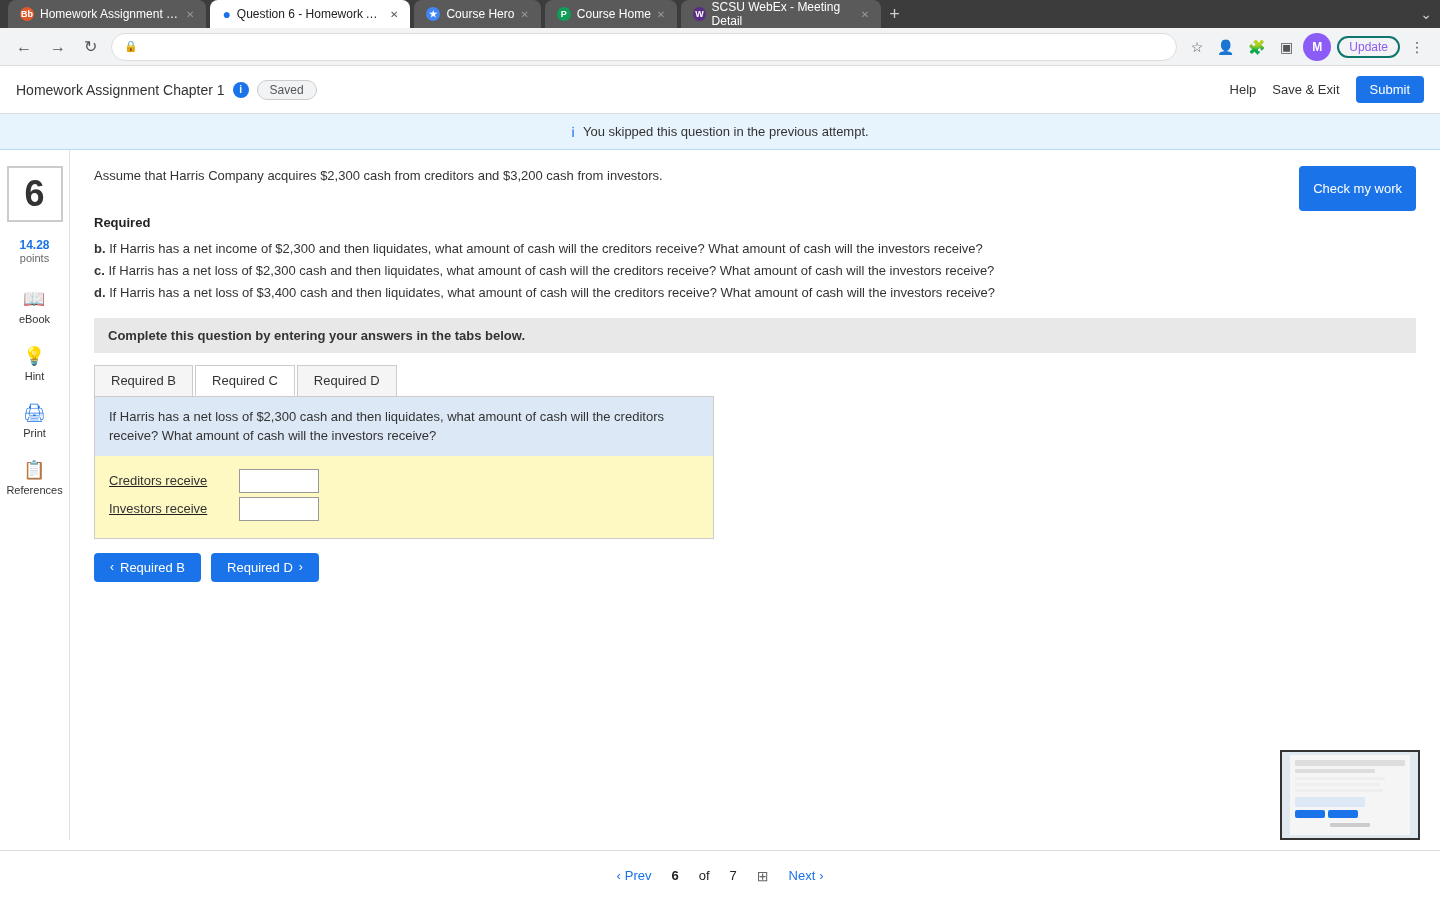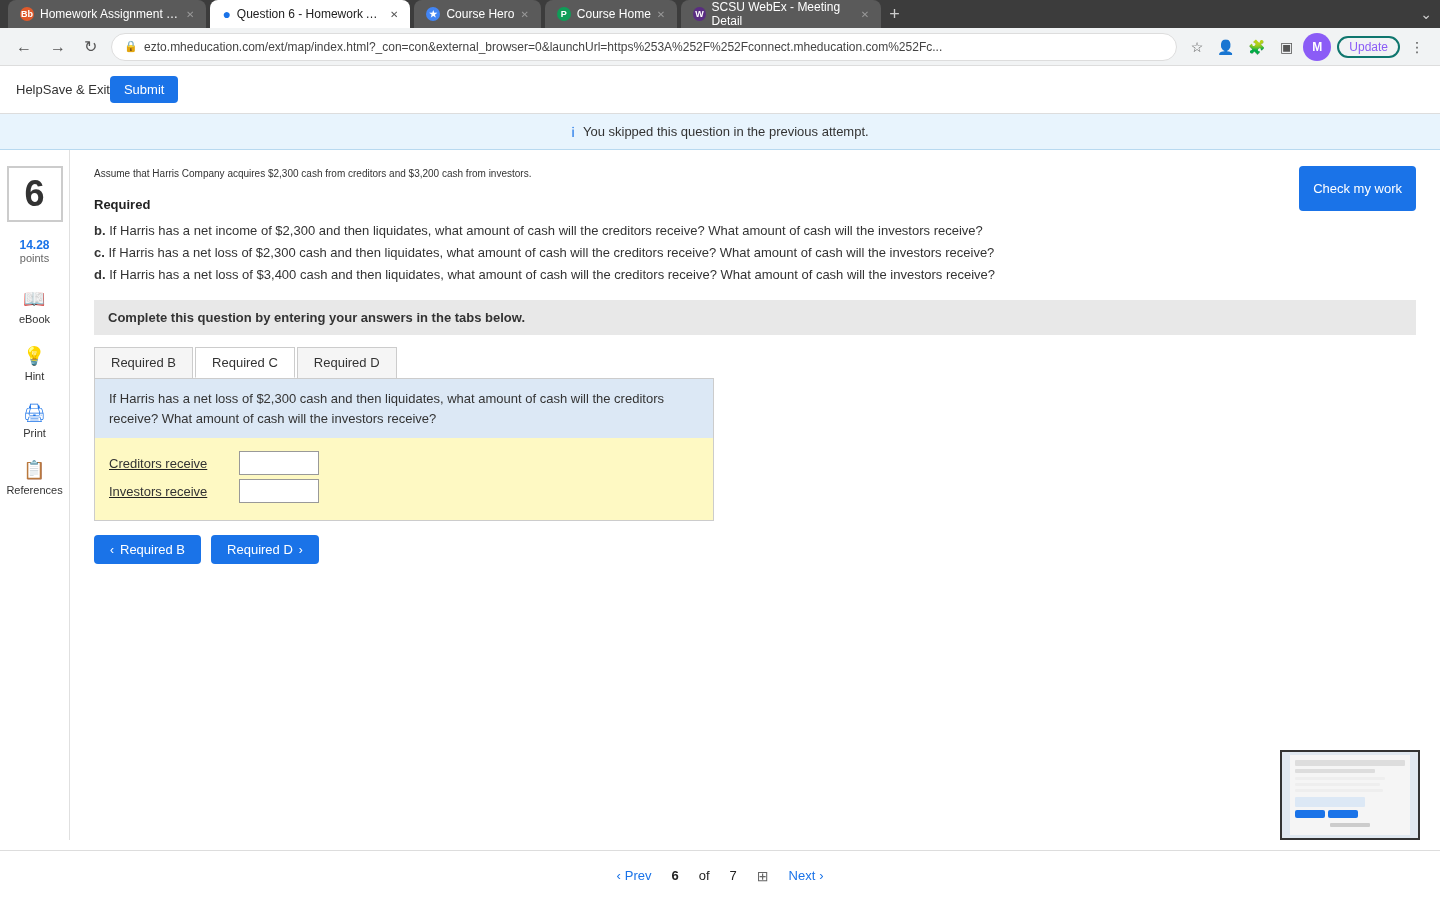--- a/index.html
+++ b/index.html
@@ -29,21 +29,21 @@
     .browser-action-btn { background: none; border: none; cursor: pointer; color: #555; font-size: 14px; padding: 4px; border-radius: 50%; }
     .profile-btn { width: 28px; height: 28px; border-radius: 50%; background: #8b5cf6; color: #fff; display: flex; align-items: center; justify-content: center; font-size: 12px; font-weight: bold; border: none; cursor: pointer; }
     .update-btn { background: none; border: 2px solid #0f766e; color: #8b5cf6; border-radius: 14px; padding: 2px 10px; font-size: 12px; cursor: pointer; font-weight: 500; }
 
     
     .app-header { display: flex; align-items: center; justify-content: space-between; padding: 0 16px; height: 48px; border-bottom: 1px solid #ddd; background: #fff; }
     .app-header-left { display: flex; align-items: center; gap: 8px; }
     .app-title { font-size: 14px; color: #333; }
     .info-icon { width: 16px; height: 16px; border-radius: 50%; background: #1a73e8; color: #fff; display: flex; align-items: center; justify-content: center; font-size: 10px; font-weight: bold; cursor: pointer; }
     .saved-badge { background: #f1f3f4; border: 1px solid #ccc; border-radius: 12px; padding: 2px 12px; font-size: 12px; color: #555; }
-    .app-header-right { display: flex; align-items: center; }
+    .app-header-right { display: flex; align-items: center; gap: 16px; }
     .help-link { color: #333; font-size: 13px; cursor: pointer; text-decoration: none; }
     .save-exit-btn { color: #333; font-size: 13px; cursor: pointer; background: none; border: none; }
     .submit-btn { background: #1a73e8; color: #fff; border: none; border-radius: 4px; padding: 6px 14px; font-size: 13px; cursor: pointer; font-weight: 500; }
 
     
     .notice-bar { background: #e8f4fd; border-bottom: 1px solid #b8d9f0; padding: 8px 16px; display: flex; align-items: center; justify-content: center; gap: 8px; font-size: 13px; color: #333; }
     .notice-icon { color: #1a73e8; font-size: 14px; }
 
     
     .main-layout { display: flex; min-height: calc(900px - 36px - 38px - 48px - 38px - 50px); }
@@ -57,21 +57,21 @@
     .sidebar-tool-icon { font-size: 18px; color: #1a73e8; }
     .sidebar-tool-label { font-size: 11px; color: #333; }
 
     
     .content-area { flex: 1; padding: 16px 24px; }
 
     
     .check-work-btn { background: #1a73e8; color: #fff; border: none; border-radius: 4px; padding: 15px 14px; font-size: 13px; cursor: pointer; float: right; margin-bottom: 12px; }
 
     
-    .question-intro { font-size: 10px; color: #333; margin-bottom: 16px; line-height: 1.5; }
+    .question-intro { font-size: 13px; color: #333; margin-bottom: 29px; line-height: 1.5; }
     .required-label { font-weight: bold; font-size: 13px; margin-bottom: 8px; }
     .question-parts { font-size: 13px; color: #333; line-height: 1.7; margin-bottom: 14px; }
     .question-parts .part { display: block; }
 
     
     .instruction-box { background: #e8e8e8; padding: 10px 14px; font-size: 13px; font-weight: bold; color: #333; margin-bottom: 12px; }
 
     
     .tabs-container { border-bottom: 1px solid #ccc; margin-bottom: 0; }
     .tabs-row { display: flex; gap: 0; }
@@ -135,34 +135,38 @@
   <span class="tab-new">+</span>
   <span class="tab-overflow">⌄</span>
 </div>
 
 <div class="address-bar">
   <button class="nav-btn">←</button>
   <button class="nav-btn">→</button>
   <button class="nav-btn">↻</button>
   <div class="url-bar">
     <span class="url-icon">🔒</span>
-    <span class="url-text">ezto.mheducation.com/ext/map/index.html?_con=con&amp;external_browser=0&amp;launchUrl=https%253A%252F%252Fconnect.mheducation.com%252Fc...</span>
   </div>
   <div class="browser-actions">
     <button class="browser-action-btn">☆</button>
     <button class="browser-action-btn">👤</button>
     <button class="browser-action-btn">🧩</button>
     <button class="browser-action-btn">▣</button>
     <div class="profile-btn">M</div>
     <button class="update-btn">Update</button>
     <button class="browser-action-btn">⋮</button>
   </div>
 </div>
 
 <div class="app-header">
+  <div class="app-header-left">
+    <span class="app-title">Homework Assignment Chapter 1</span>
+    <div class="info-icon">i</div>
+    <span class="saved-badge">Saved</span>
+  </div>
   <div class="app-header-right">
     <a class="help-link">Help</a>
     <button class="save-exit-btn">Save &amp; Exit</button>
     <button class="submit-btn">Submit</button>
   </div>
 </div>
 
 <div class="notice-bar">
   <span class="notice-icon">ℹ</span>
   <span>You skipped this question in the previous attempt.</span>

